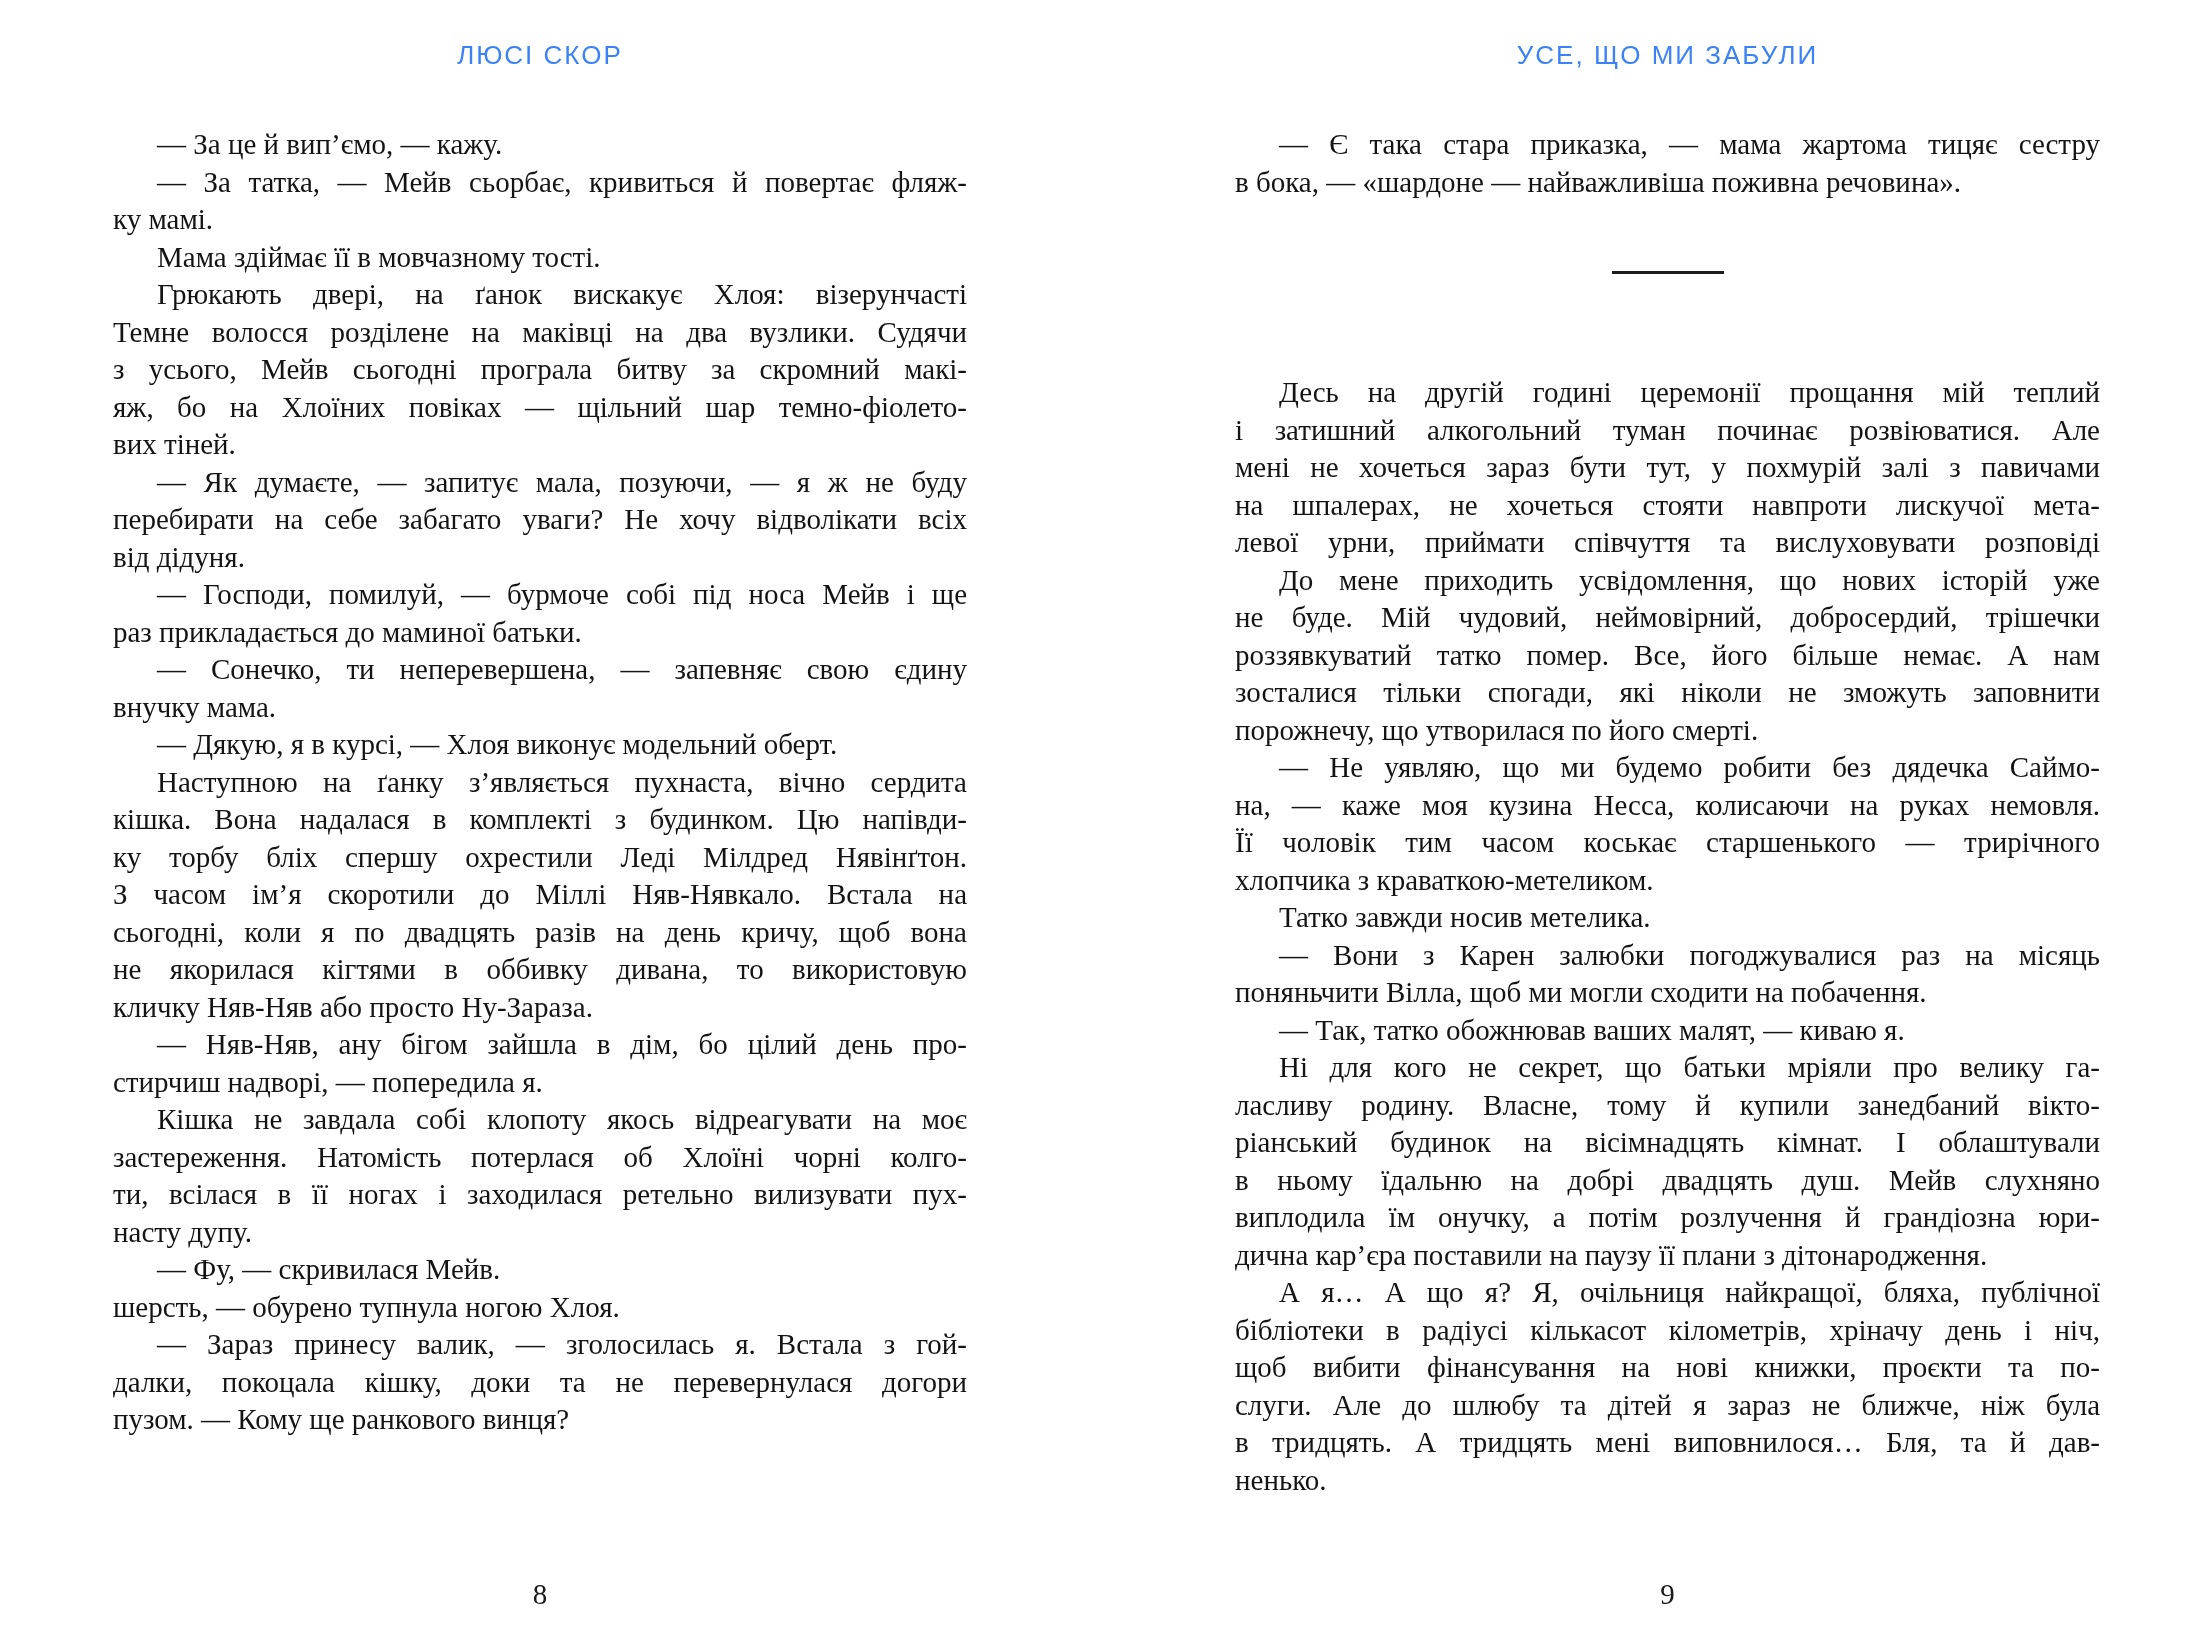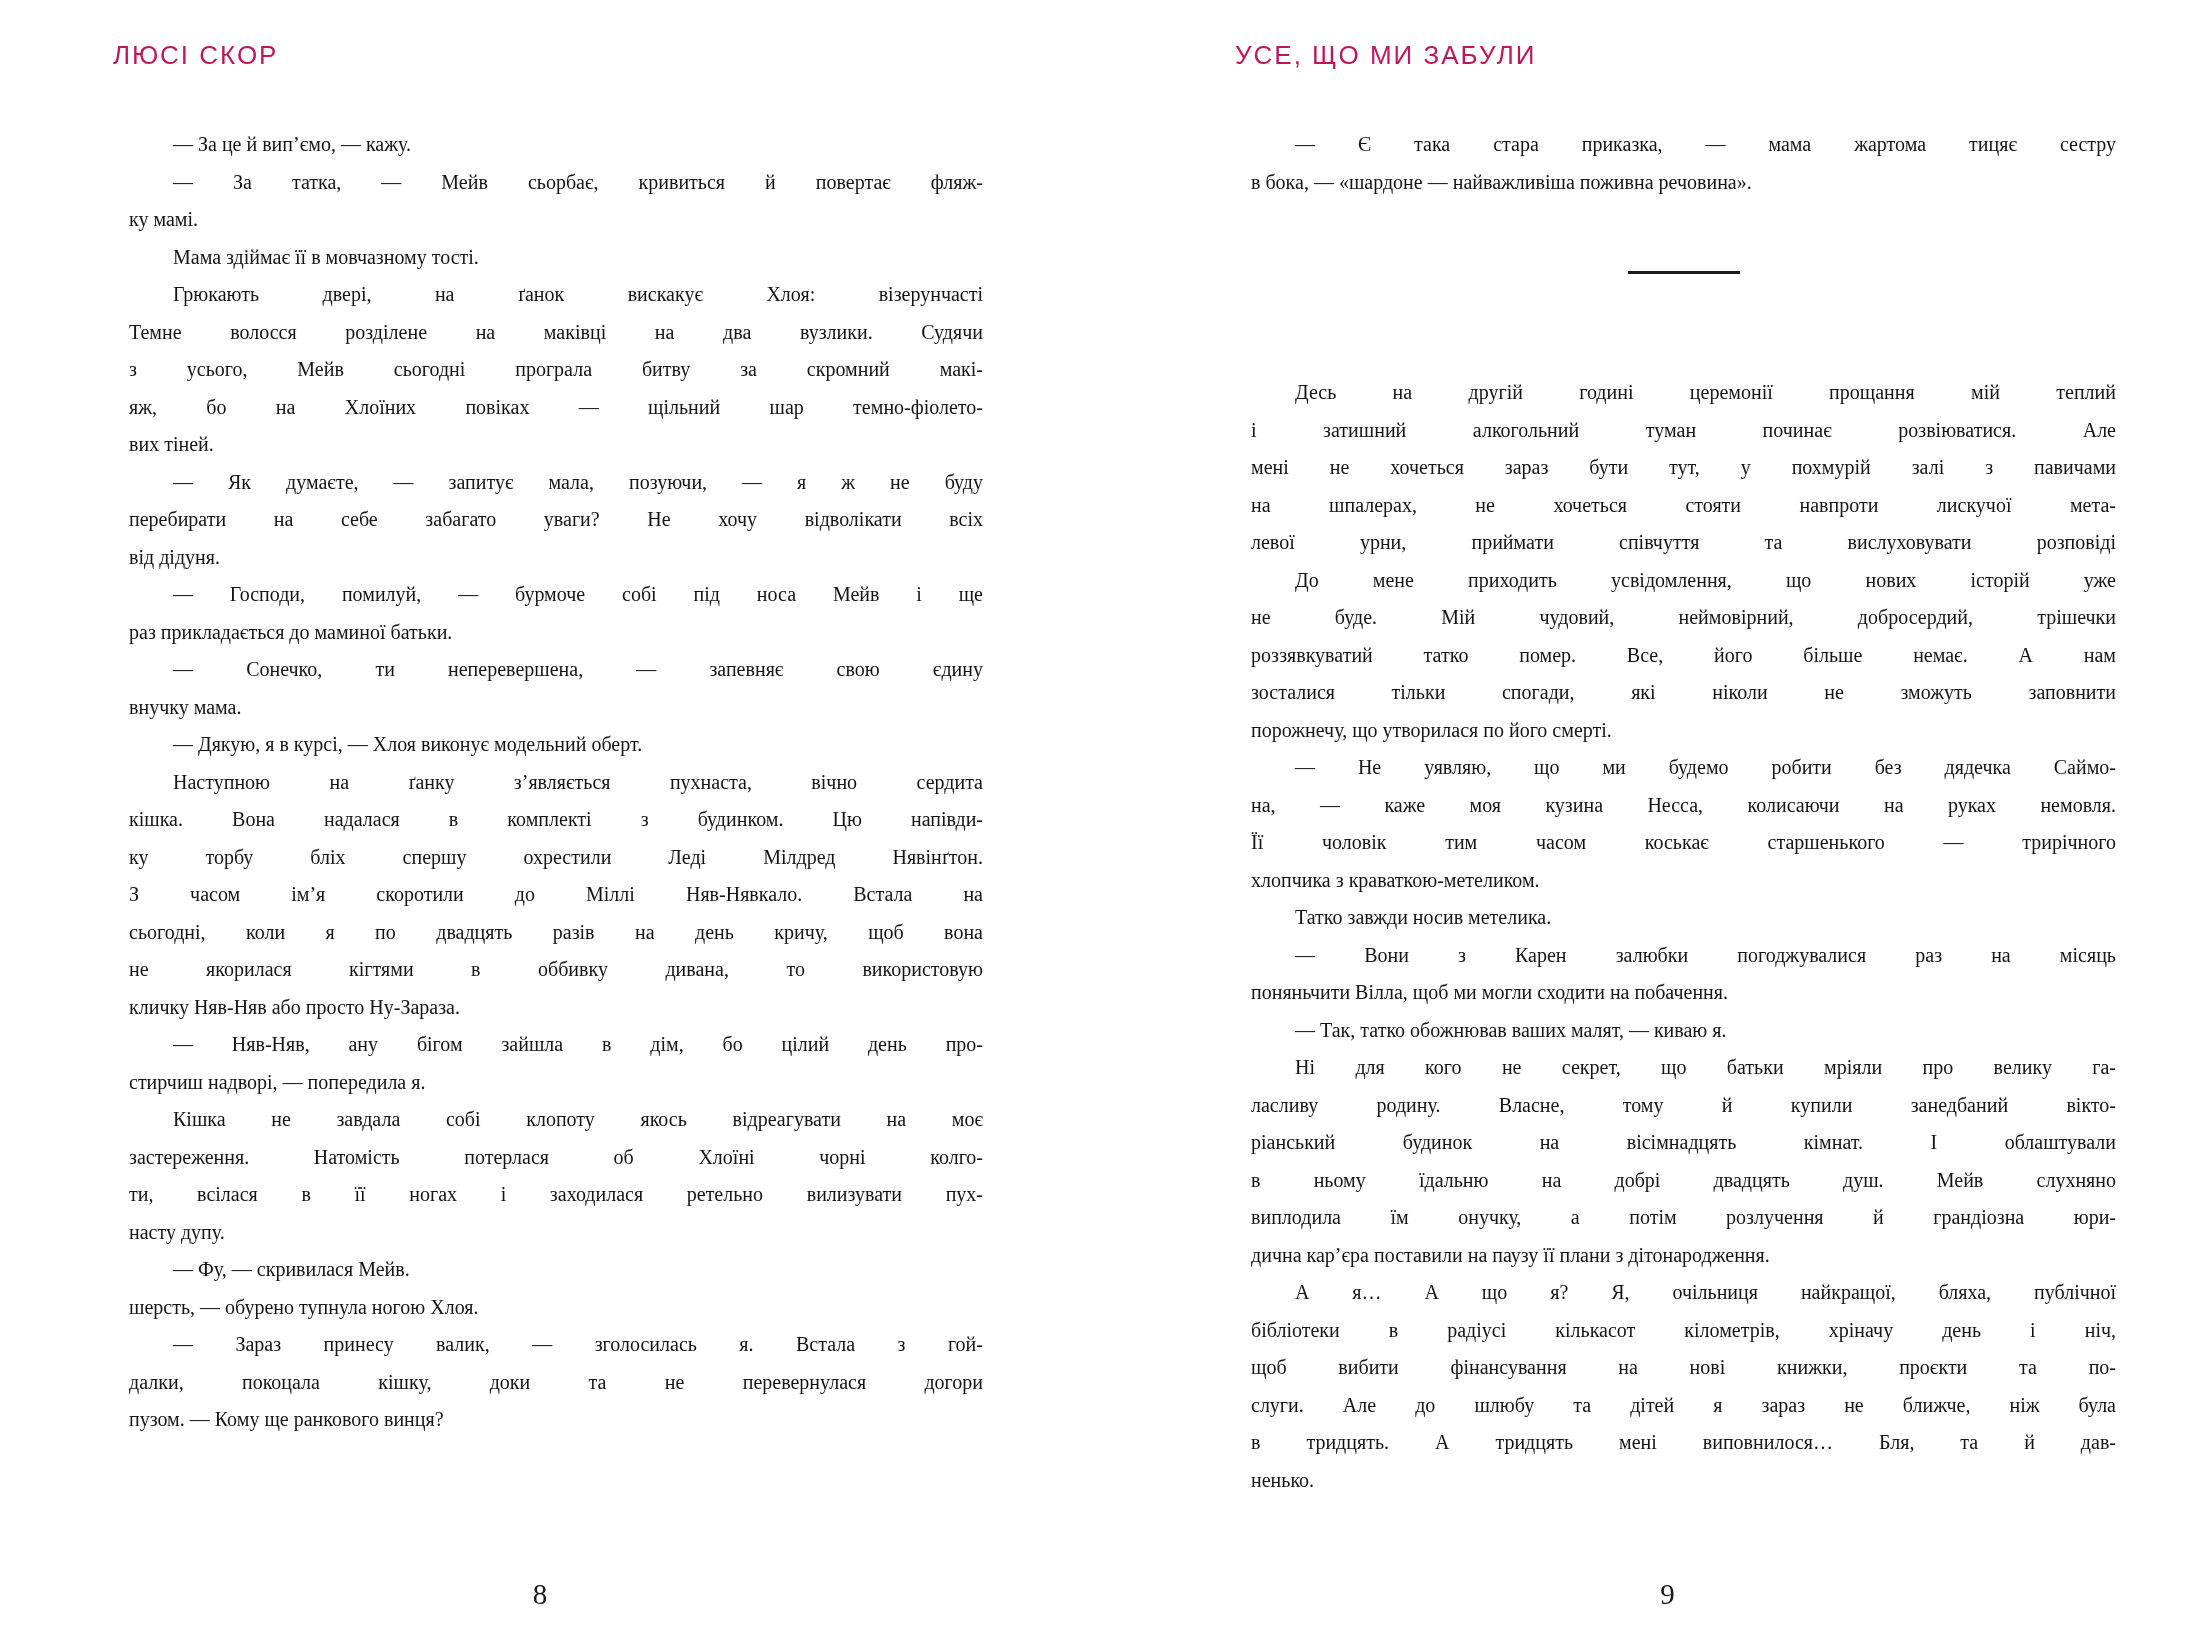--- a/index.html
+++ b/index.html
@@ -9,28 +9,29 @@
     font-family: "Liberation Serif", "DejaVu Serif", serif;
     color: #141414;
     position: relative;
     overflow: hidden;
   }
   .page { position: absolute; top: 0; height: 1650px; }
   .page-left  { left: 113px;  width: 854px; }
   .page-right { left: 1235px; width: 865px; }
   .running-head {
     position: absolute; top: 40px; left: 0; width: 100%;
+    text-align: center;
     font-family: "Liberation Sans", "DejaVu Sans", sans-serif;
     font-size: 26px; letter-spacing: 2px;
-    color: #be185d;
+    color: #3b82f6;
     white-space: nowrap;
   }
   .body-text {
-    position: absolute; top: 126px; left: 16px; width: 100%;
-    font-size: 20px; line-height: 37.5px;
+    position: absolute; top: 126px; left: 0; width: 100%;
+    font-size: 29px; line-height: 37.5px;
     hyphens: none;
   }
   .para { margin: 0; }
   .line {
     text-align: justify;
     text-align-last: justify;
   }
   .line.pl { text-align-last: left; }
   .line.ind { text-indent: 44px; }
   .section-break {

